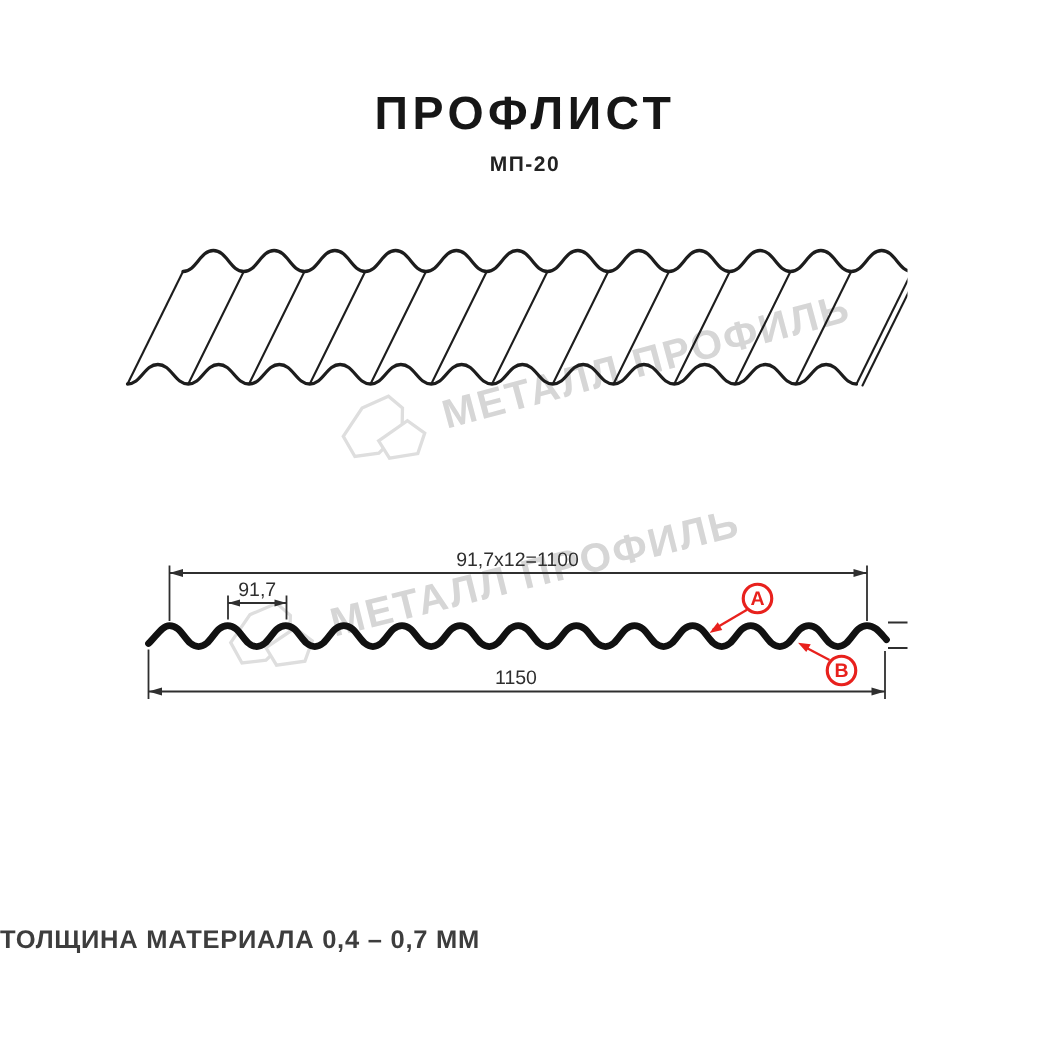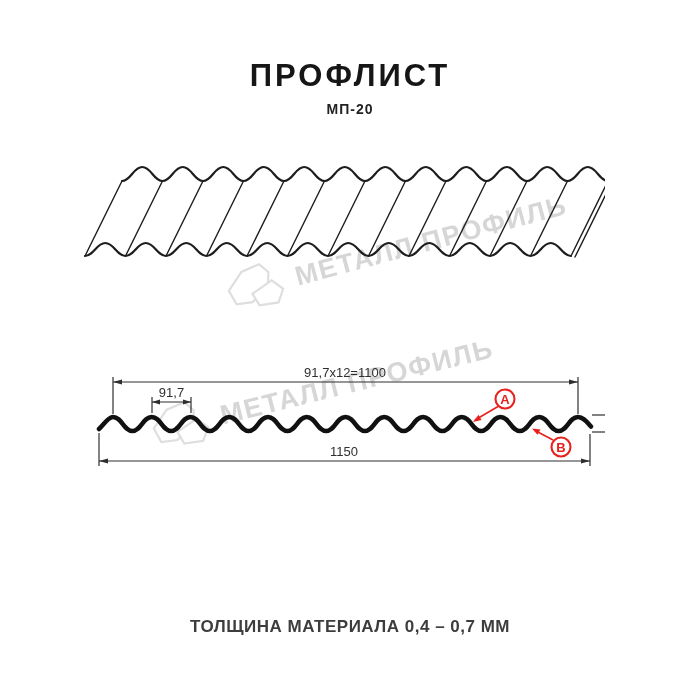--- a/index.html
+++ b/index.html
@@ -9,21 +9,21 @@
   }
   .title{
     position:absolute;top:58px;left:0;width:700px;text-align:center;
     font-size:31px;font-weight:800;letter-spacing:3px;color:#161616;
   }
   .subtitle{
     position:absolute;top:101px;left:0;width:700px;text-align:center;
     font-size:14px;font-weight:700;letter-spacing:1px;color:#222222;
   }
   .footer-note{
-    position:absolute;top:617px;left:0;width:700px;text-align:center;
+    position:absolute;top:617px;left:0;width:700px;
     font-size:17px;font-weight:700;letter-spacing:0.5px;color:#3d3d3d;
   }
   .watermark{
     position:absolute;display:flex;align-items:center;gap:10px;
     z-index:1;pointer-events:none;white-space:nowrap;
   }
   .watermark .wm-text{
     font-size:27px;font-weight:800;letter-spacing:1.5px;color:#d6d6d6;
   }
   .wm-1{left:225px;top:263px;transform:rotate(-15deg);transform-origin:30px 50%;}

